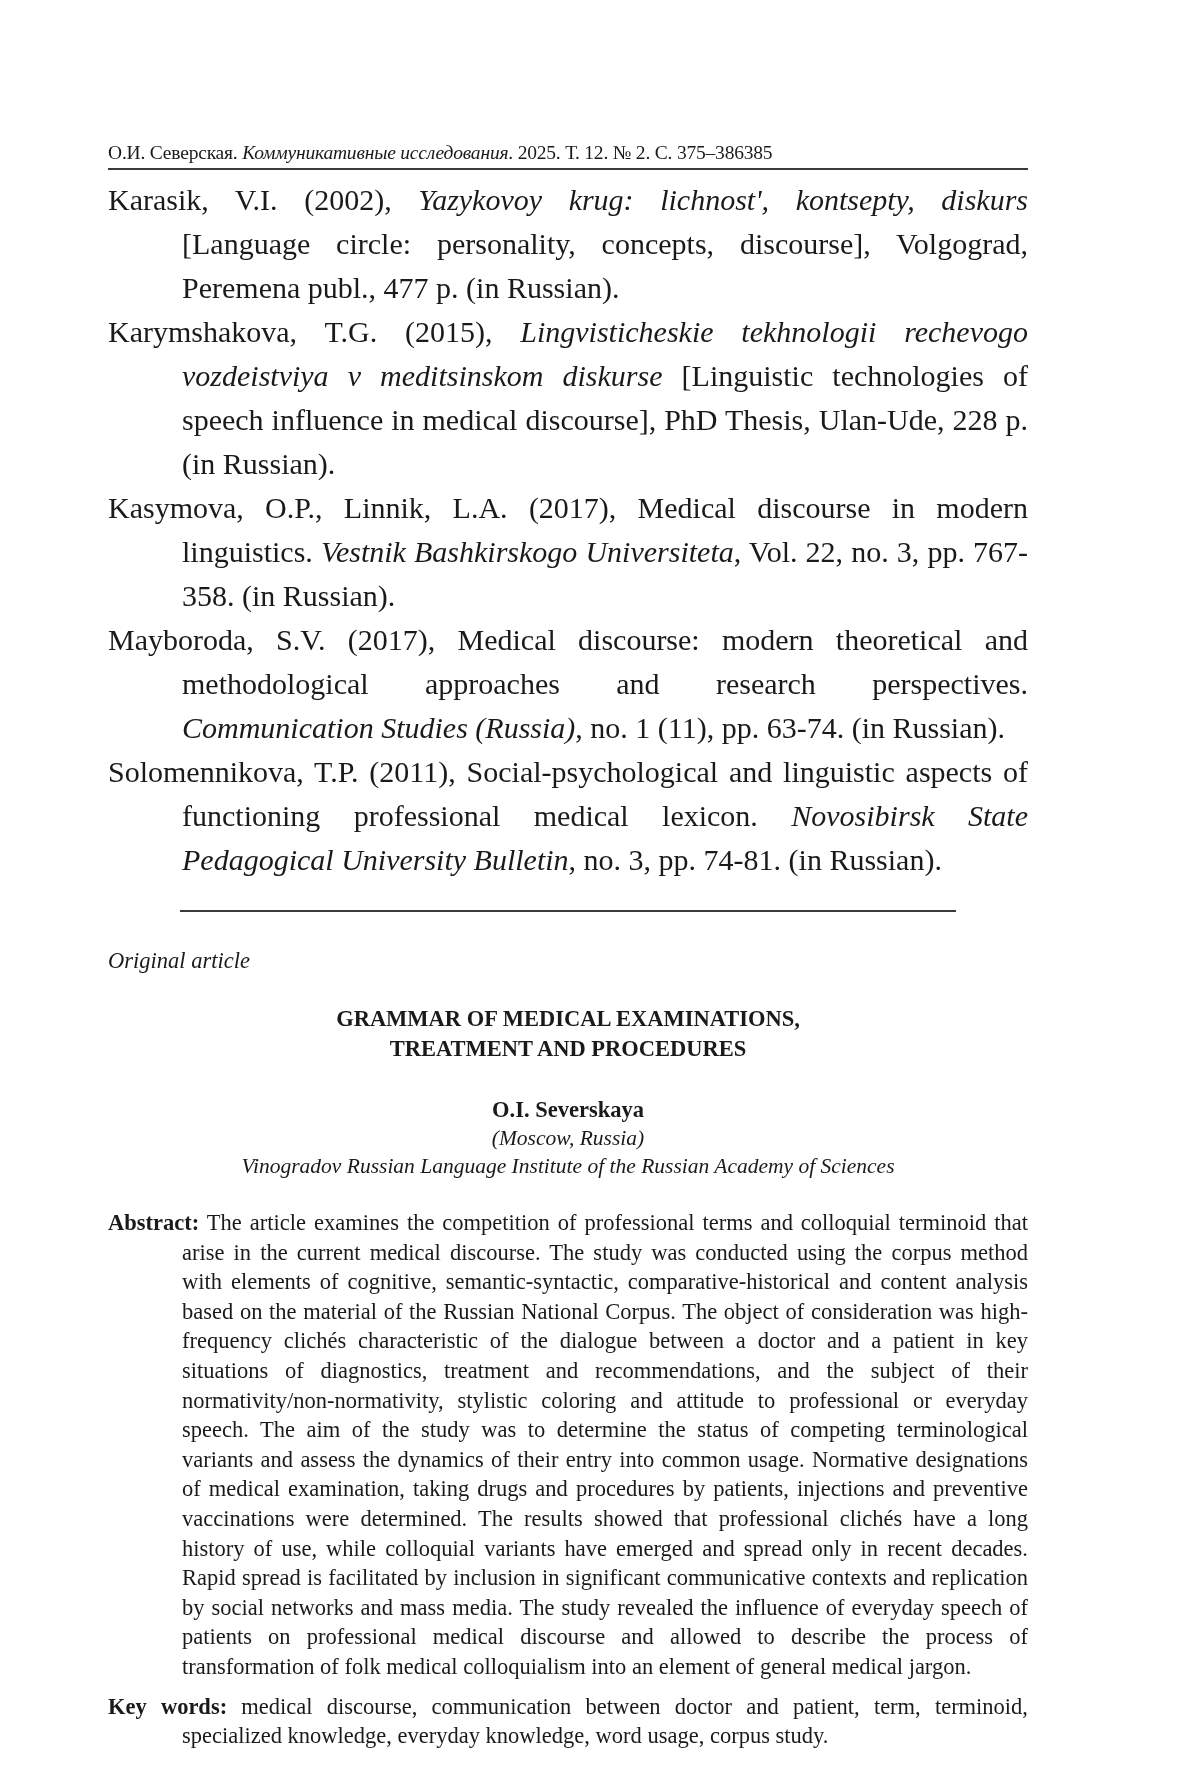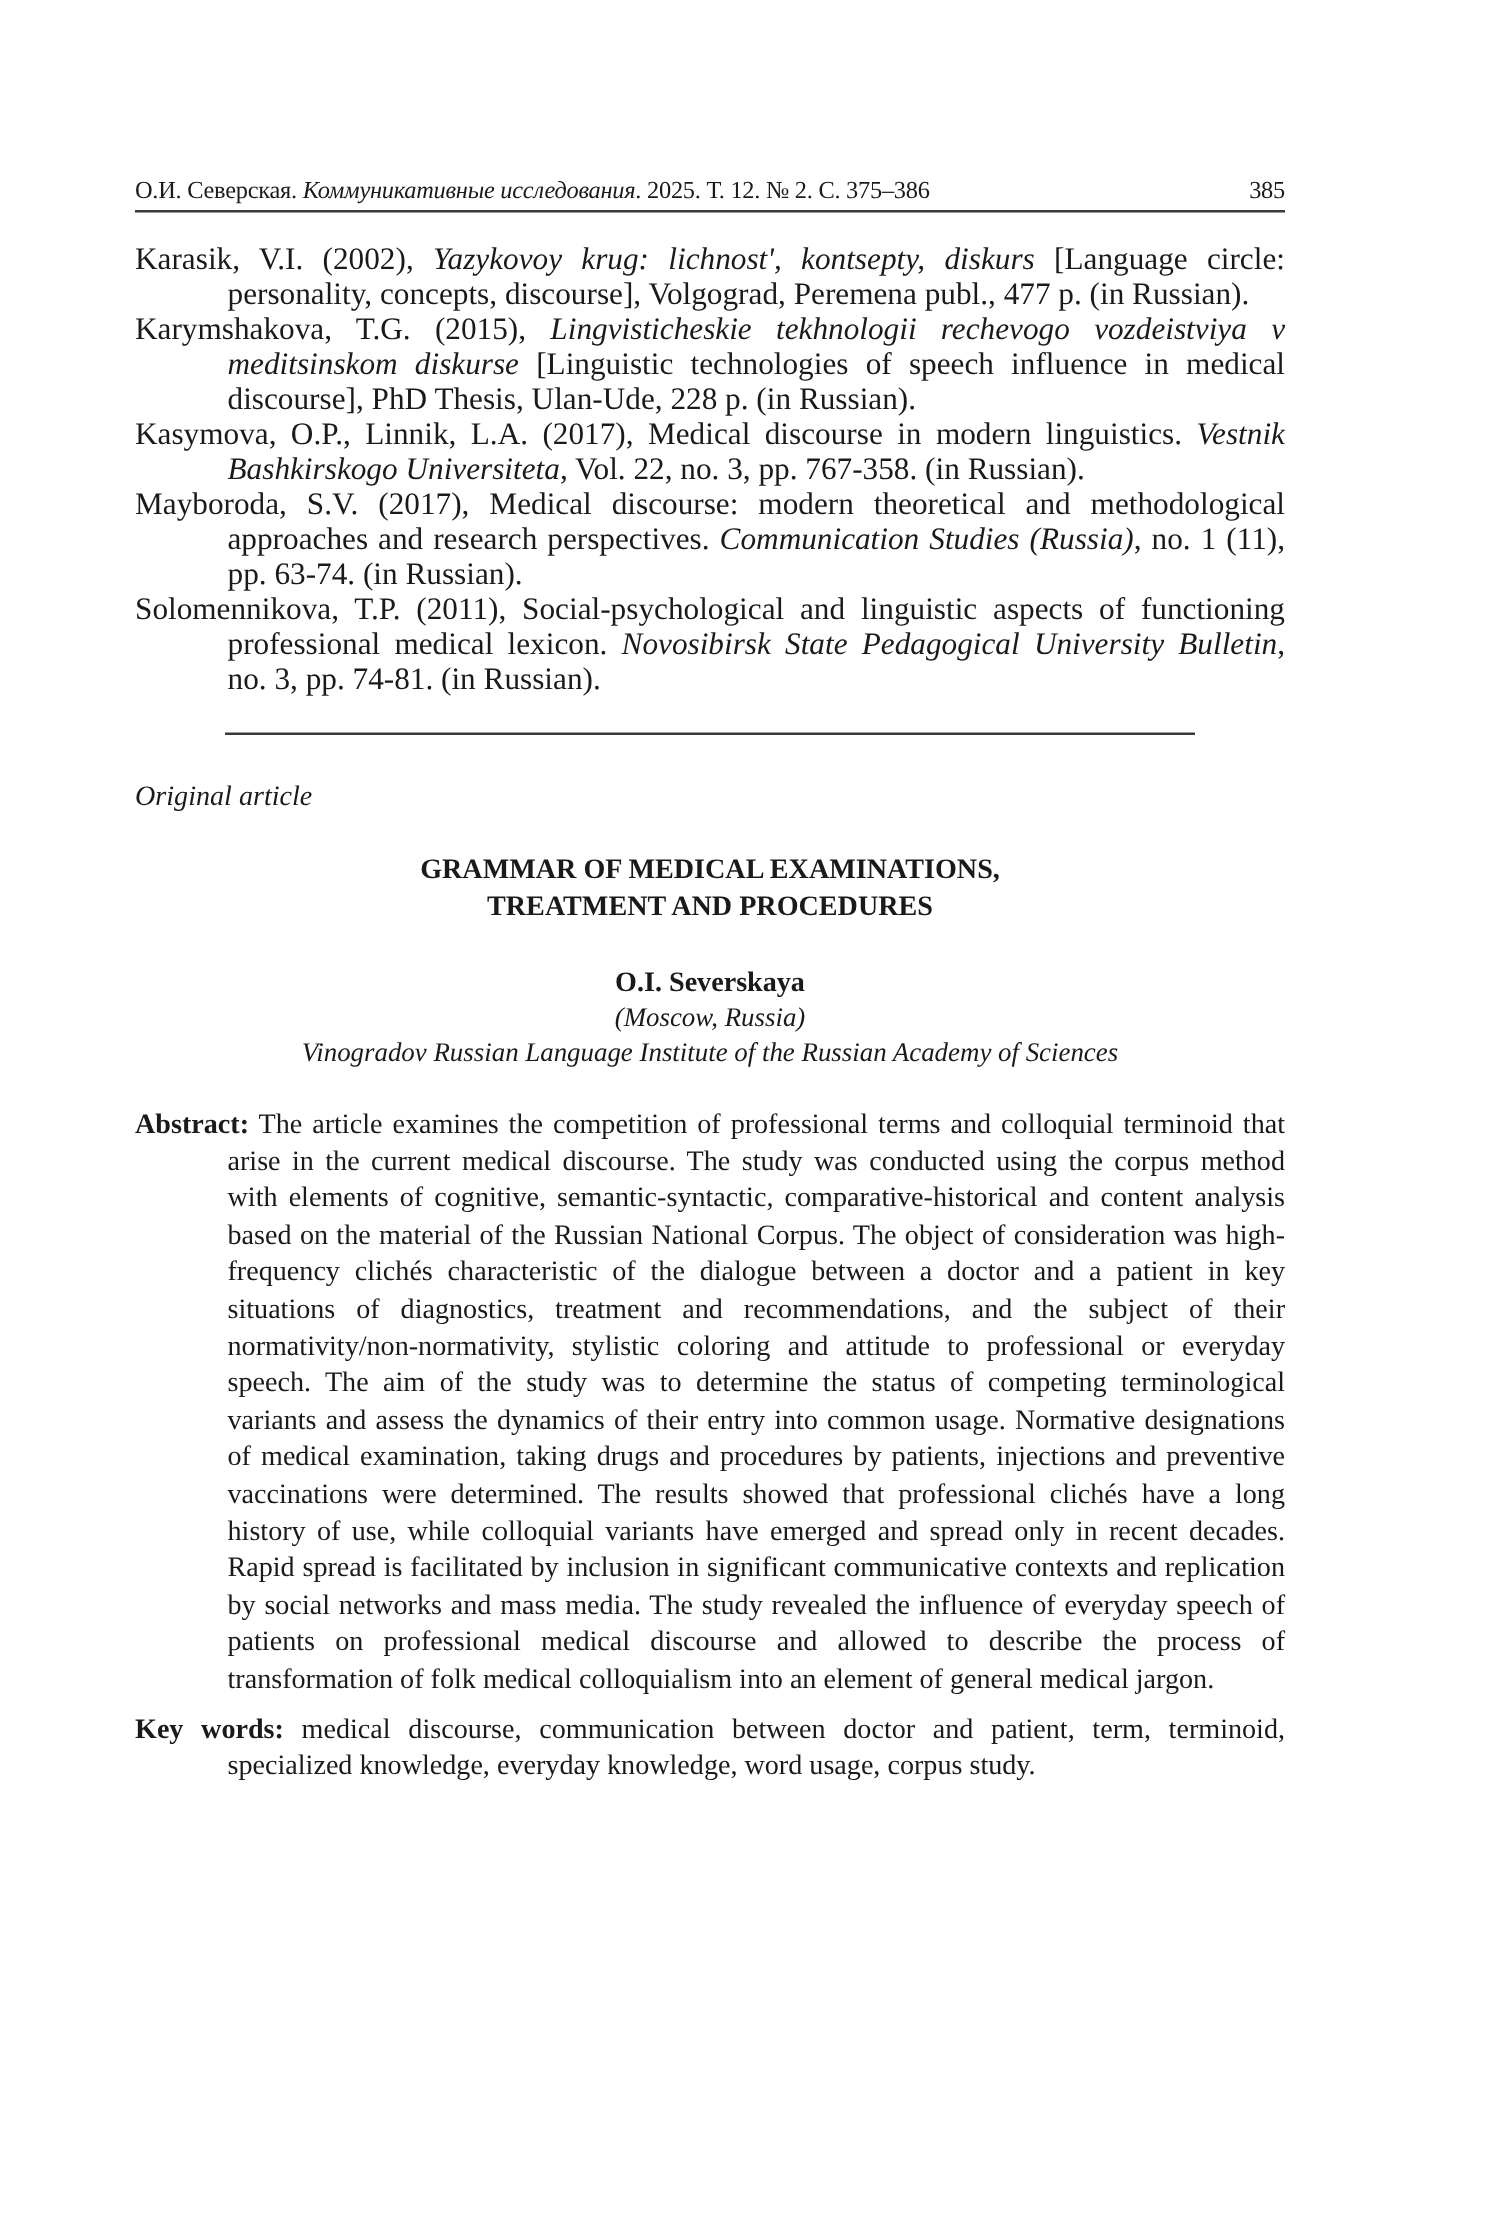--- a/index.html
+++ b/index.html
@@ -12,29 +12,29 @@
       overflow: hidden;
     }
     .page {
       position: absolute;
       left: 108px;
       top: 142px;
       width: 920px;
     }
     .running-head {
       display: flex;
-      justify-content: space-between;
+      justify-content: flex-start;
       align-items: baseline;
       font-size: 19.5px;
       letter-spacing: -0.2px;
       padding-bottom: 4px;
       border-bottom: 2px solid #3a3a3a;
     }
     .running-head i { font-style: italic; }
-    .refs { margin-top: 24px; font-size: 25px; line-height: 28px; }
+    .refs { margin-top: 8px; font-size: 30px; line-height: 44px; }
     .ref {
       padding-left: 74px;
       text-indent: -74px;
       text-align: justify;
     }
     .ref i { font-style: italic; }
     .separator {
       width: 776px;
       margin: 28px 0 0 72px;
       border-top: 2px solid #3a3a3a;

